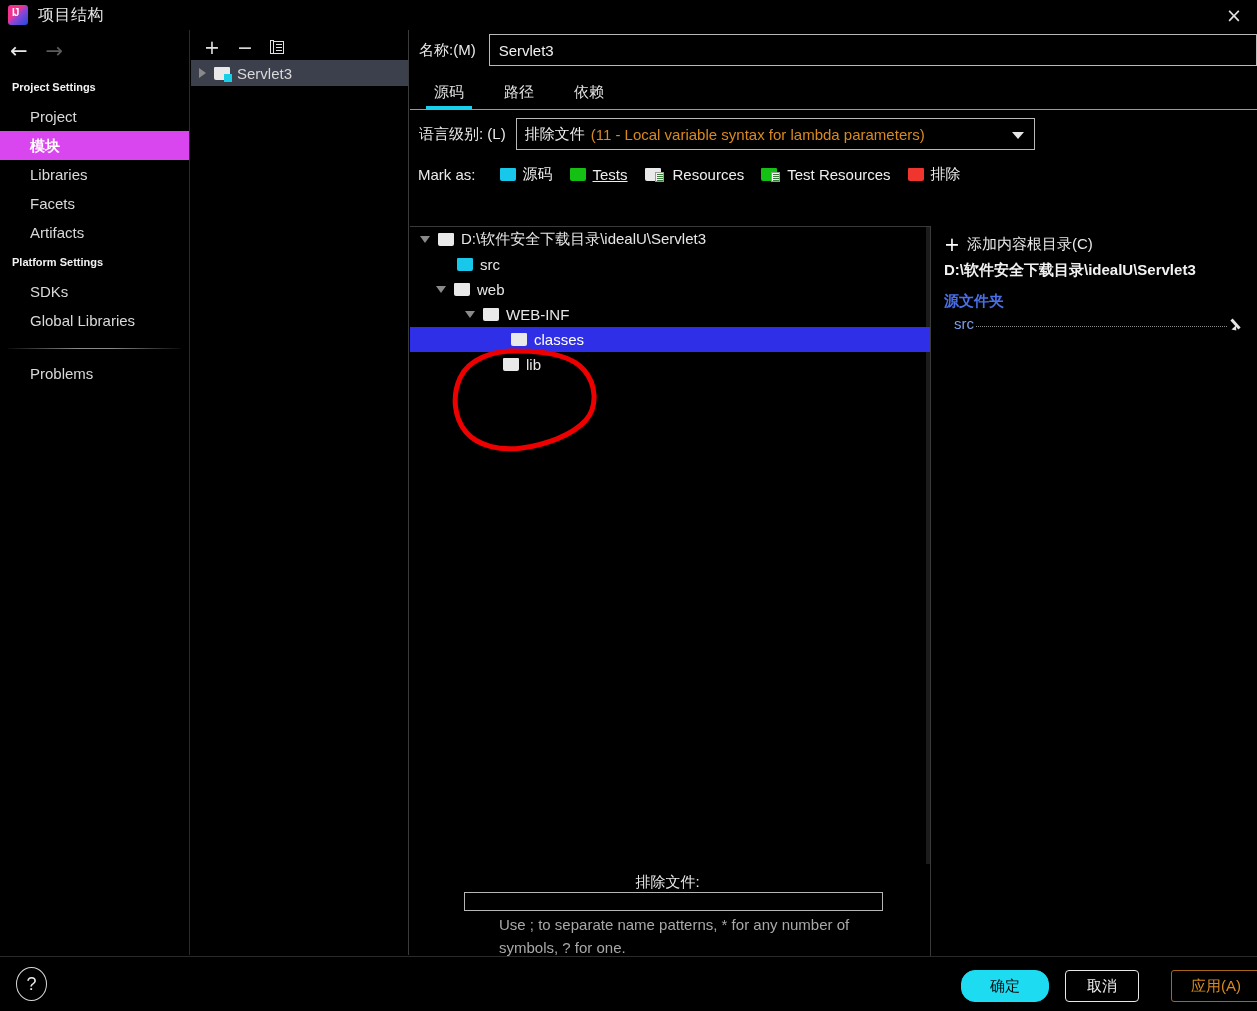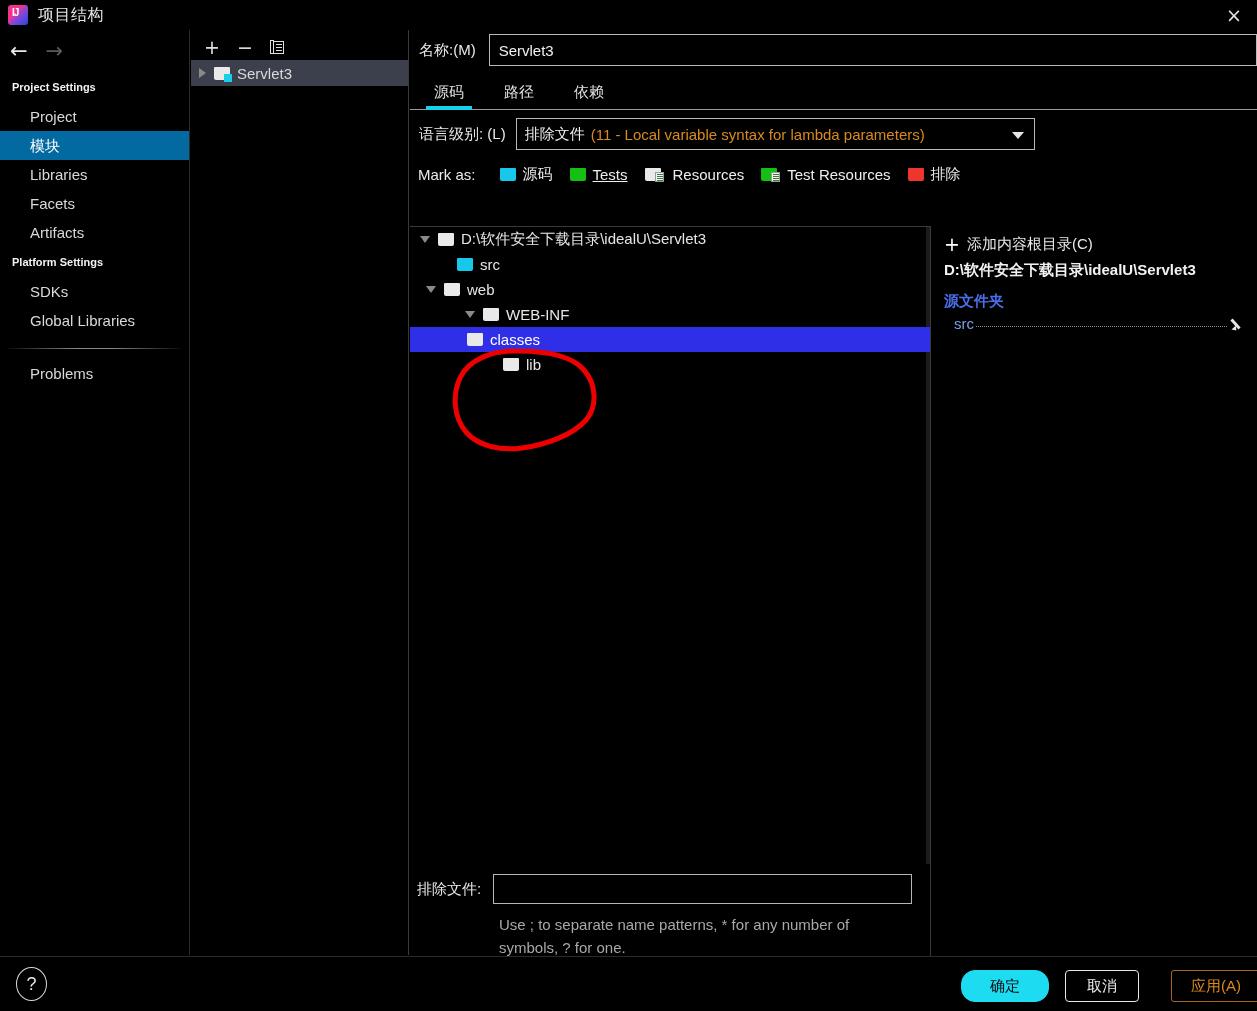--- a/index.html
+++ b/index.html
@@ -62,21 +62,21 @@
   .nav-fwd { color: #5b5b5b; }
 
   .nav-group-header {
     font-size: 11px; font-weight: bold; color: #f2f2f2;
     padding: 4px 0 4px 12px; line-height: 22px;
   }
   .nav-item {
     font-size: 15px; color: #d9d9d9;
     padding: 4px 0 4px 30px; line-height: 21px; cursor: pointer;
   }
-  .nav-item.selected { background: #0369a1; color: #ffffff; }
+  .nav-item.selected { background: #d946ef; color: #ffffff; font-weight: bold; }
   .nav-sep {
     height: 1px; margin: 13px 8px 10px 8px;
     background: linear-gradient(to right, #0a0a0a, #8a8a8a 40%, #8a8a8a 60%, #0a0a0a);
   }
 
   
   .modlist {
     position: absolute; left: 191px; top: 30px; width: 218px; height: 925px;
     background: #000; border-right: 1px solid #3a3a3a;
   }
@@ -211,21 +211,21 @@
   .tree-row {
     height: 25px; display: flex; align-items: center; font-size: 15px;
     color: #e6e6e6; cursor: pointer; position: relative;
   }
   .tree-row.selected { background: #2F2FE8; color: #ffffff; }
 
   .excl-wrap {
     position: absolute; left: 0; top: 838px; width: 521px; height: 117px;
     border-right: 1px solid #3a3a3a;
   }
-  .excl-row { display: flex; align-items: center; height: 32px; padding-left: 7px; margin-top: 9px; }
+  .excl-row { display: flex; align-items: center; height: 32px; padding-left: 7px; margin-top: 9px; flex-direction: column; }
   .excl-label { font-size: 15px; color: #eaeaea; margin-right: 12px; }
   .excl-input {
     width: 419px; height: 30px; background: #000; border: 1px solid #b6b6b6;
     color: #f0f0f0; font-size: 15px; padding: 0 7px; outline: none;
     font-family: "Liberation Sans", sans-serif;
   }
   .excl-hint {
     margin-left: 89px; margin-top: 8px; width: 400px;
     font-size: 15px; color: #a8a8a8; line-height: 23px;
   }
@@ -448,39 +448,39 @@
 
       <div class="tree-row" style="padding-left:30px">
         <span class="tri-blank"></span>
         <span class="folder cyan">
             <span class="tab"></span>
             <span class="body"></span>
           </span>
         <span>src</span>
       </div>
 
-      <div class="tree-row" style="padding-left:14px">
+      <div class="tree-row" style="padding-left:24px">
         <span class="tri-down"></span>
         <span class="folder white">
             <span class="tab"></span>
             <span class="body"></span>
           </span>
         <span>web</span>
       </div>
 
       <div class="tree-row" style="padding-left:53px">
         <span class="tri-down"></span>
         <span class="folder white">
             <span class="tab"></span>
             <span class="body"></span>
           </span>
         <span>WEB-INF</span>
       </div>
 
-      <div class="tree-row selected" style="padding-left:40px">
+      <div class="tree-row selected" style="padding-left:84px">
         <span class="tri-blank"></span>
         <span class="folder white">
             <span class="tab"></span>
             <span class="body"></span>
           </span>
         <span>classes</span>
       </div>
 
       <div class="tree-row" style="padding-left:76px">
         <span class="tri-blank"></span>

